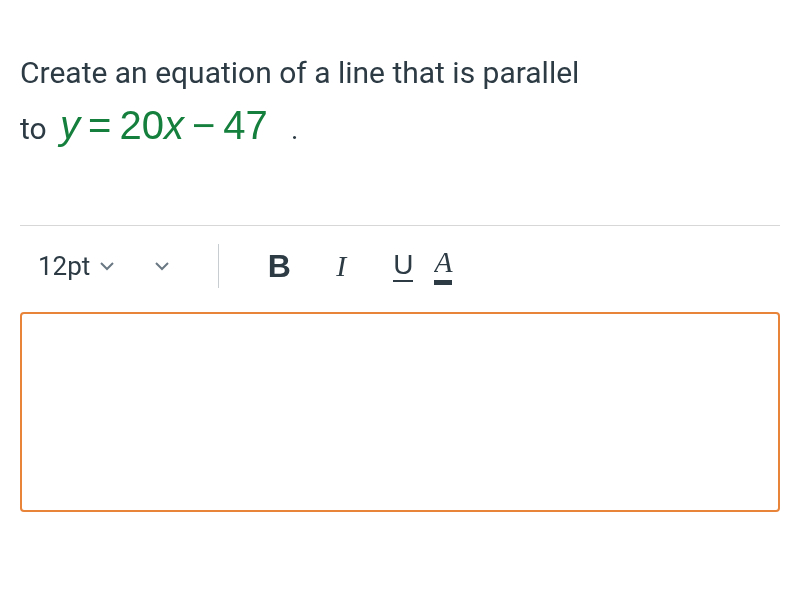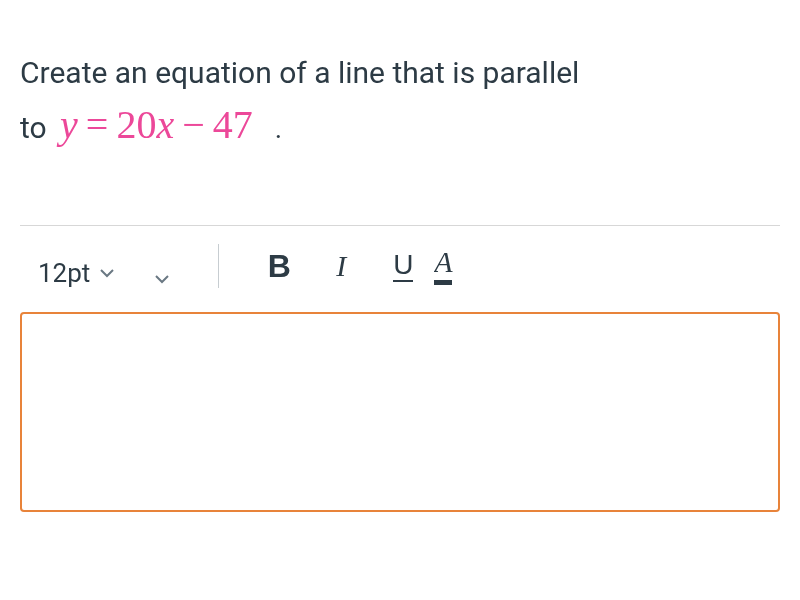--- a/index.html
+++ b/index.html
@@ -17,24 +17,24 @@
     .question-area {
       padding: 50px 36px 30px 20px;
     }
     .question-text {
       font-size: 30px;
       color: #2d3b45;
       line-height: 1.5;
       font-weight: 400;
     }
     .equation {
-      font-family: Liberation Serif, serif;
+      font-family: Liberation Sans, sans-serif;
       font-size: 40px;
       font-style: italic;
-      color: #ec4899;
+      color: #15803d;
       padding: 0 6px;
     }
     .equation .op {
       font-style: normal;
       padding: 0 8px;
     }
     .equation .num {
       font-style: normal;
     }
     .period {
@@ -42,21 +42,21 @@
       color: #2d3b45;
       margin-left: 6px;
     }
     .divider {
       border: none;
       border-top: 1px solid #d7d7d7;
       margin: 40px 20px 0 20px;
     }
     .toolbar {
       display: flex;
-      align-items: flex-end;
+      align-items: center;
       padding: 18px 20px 18px 38px;
       gap: 9px;
     }
     .dropdown {
       display: flex;
       align-items: center;
       font-size: 26px;
       color: #2d3b45;
       cursor: pointer;
       margin-right: 28px;

